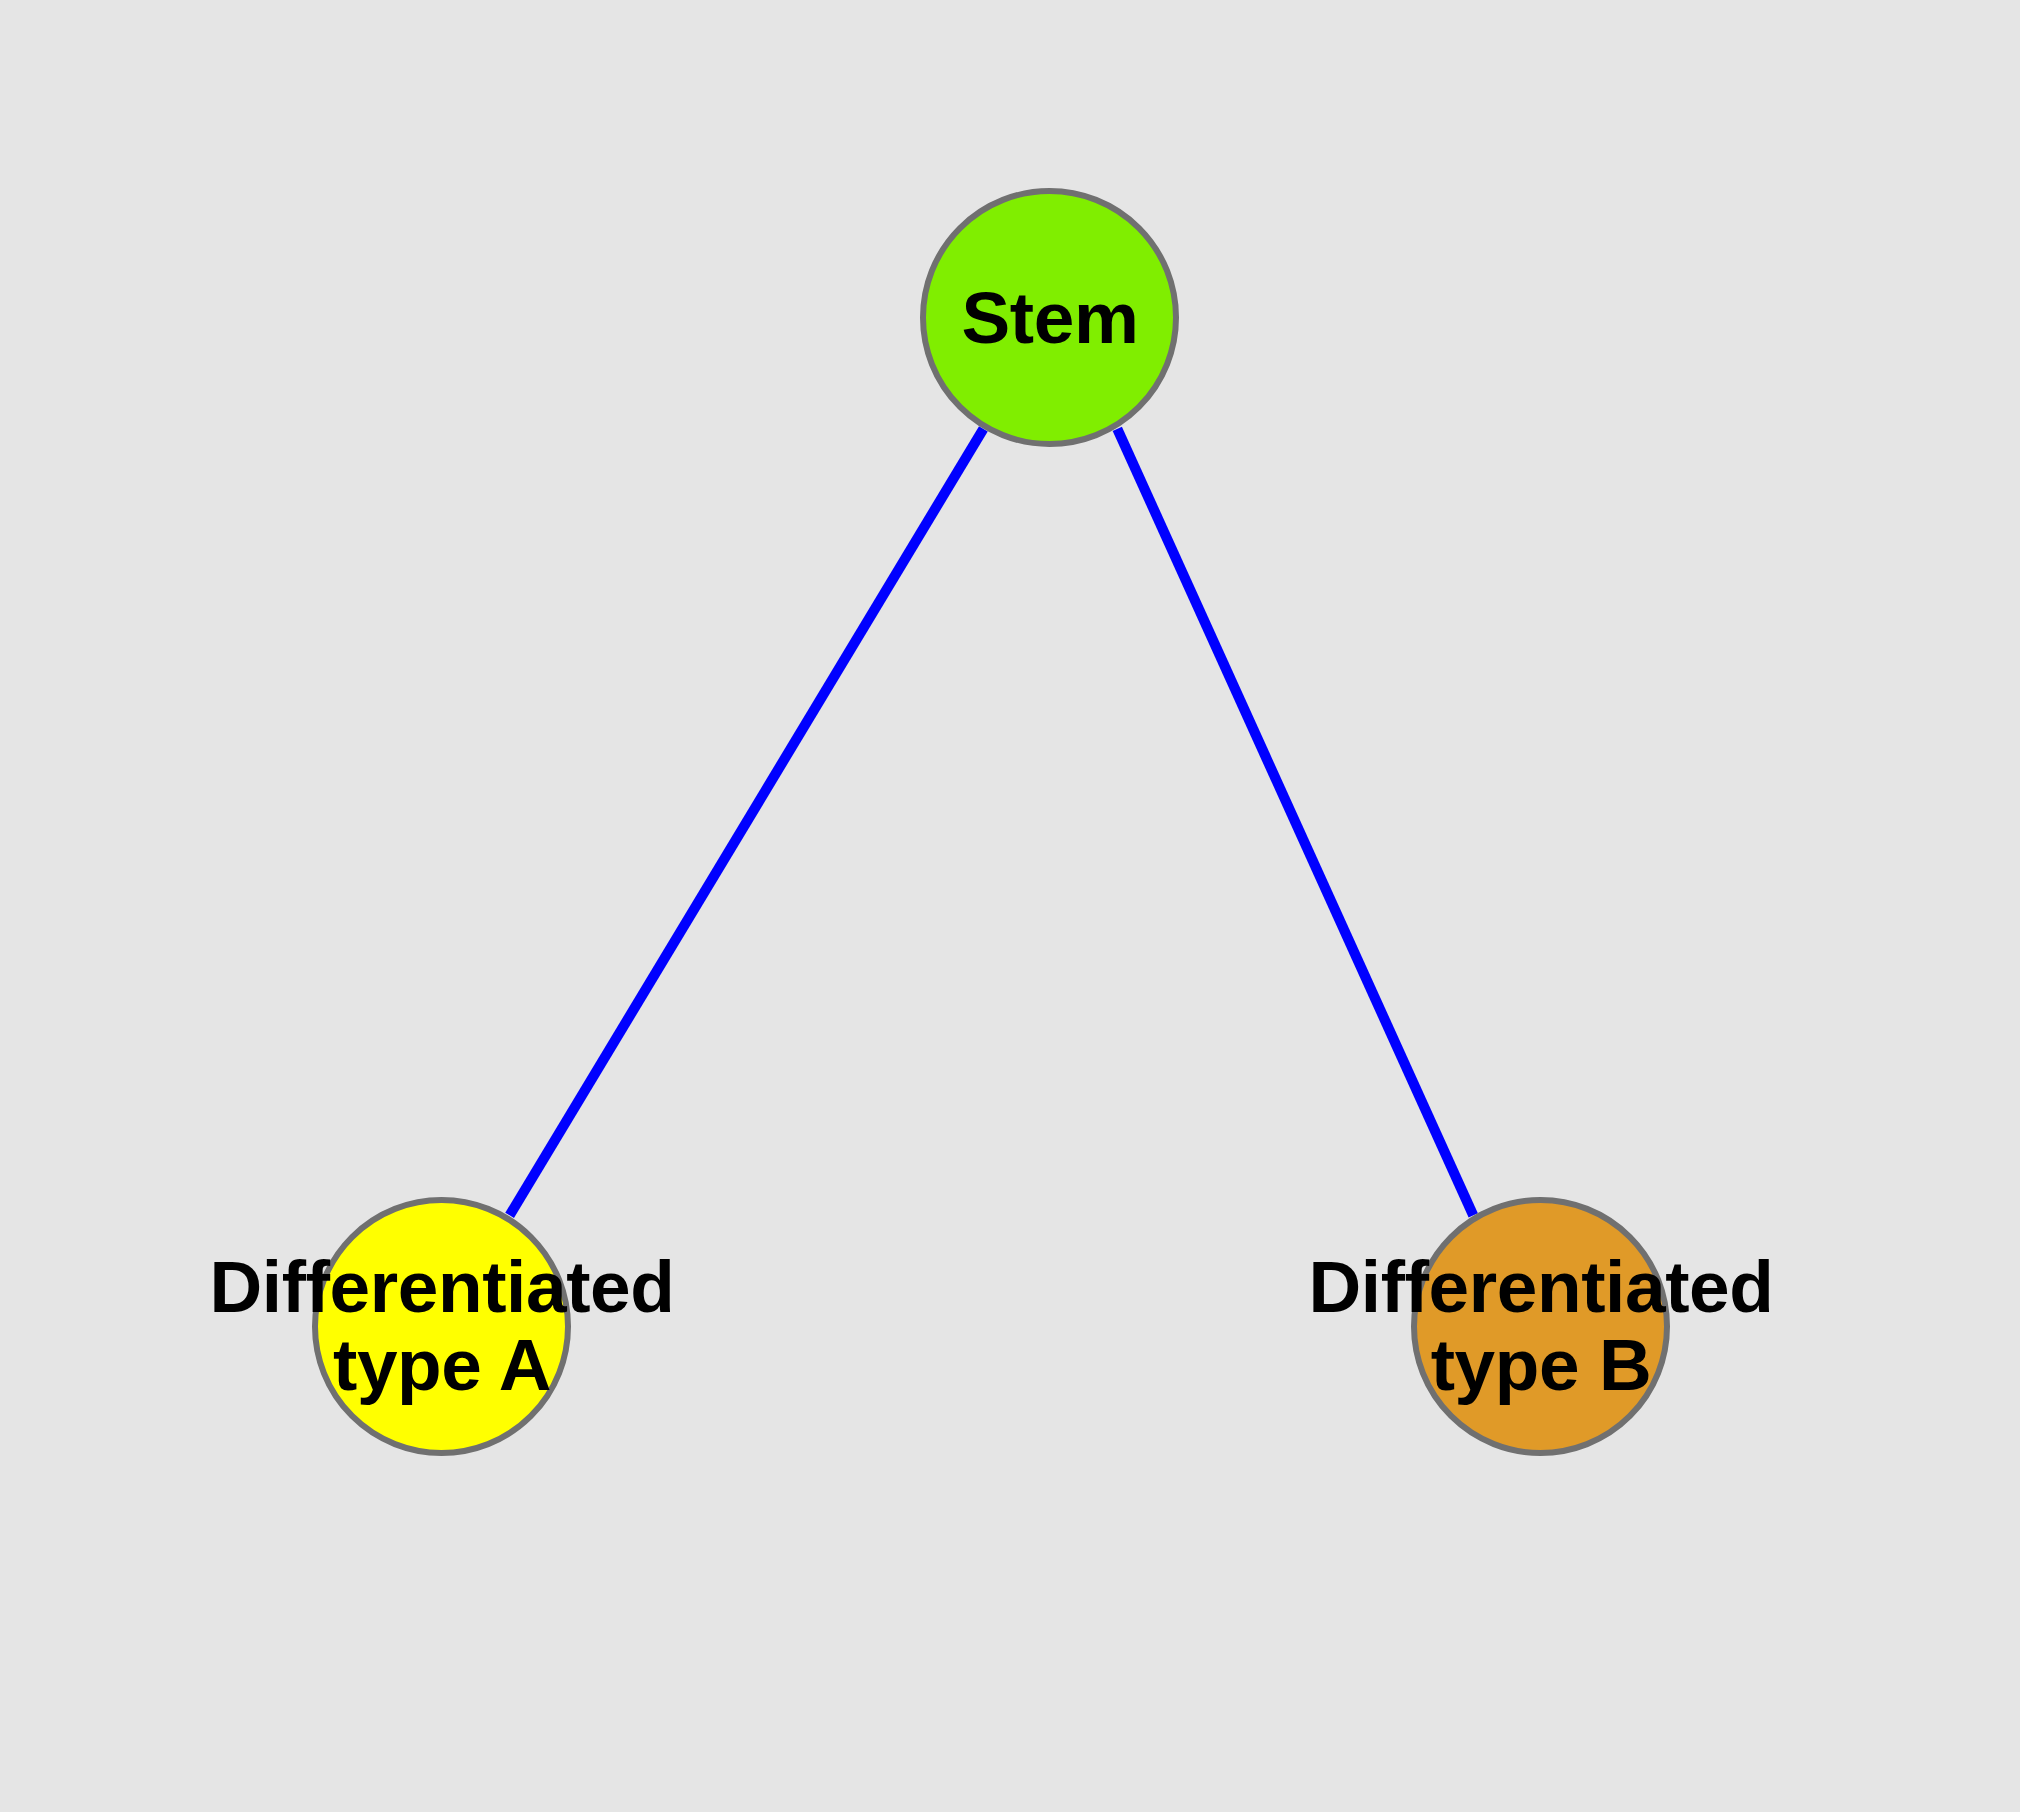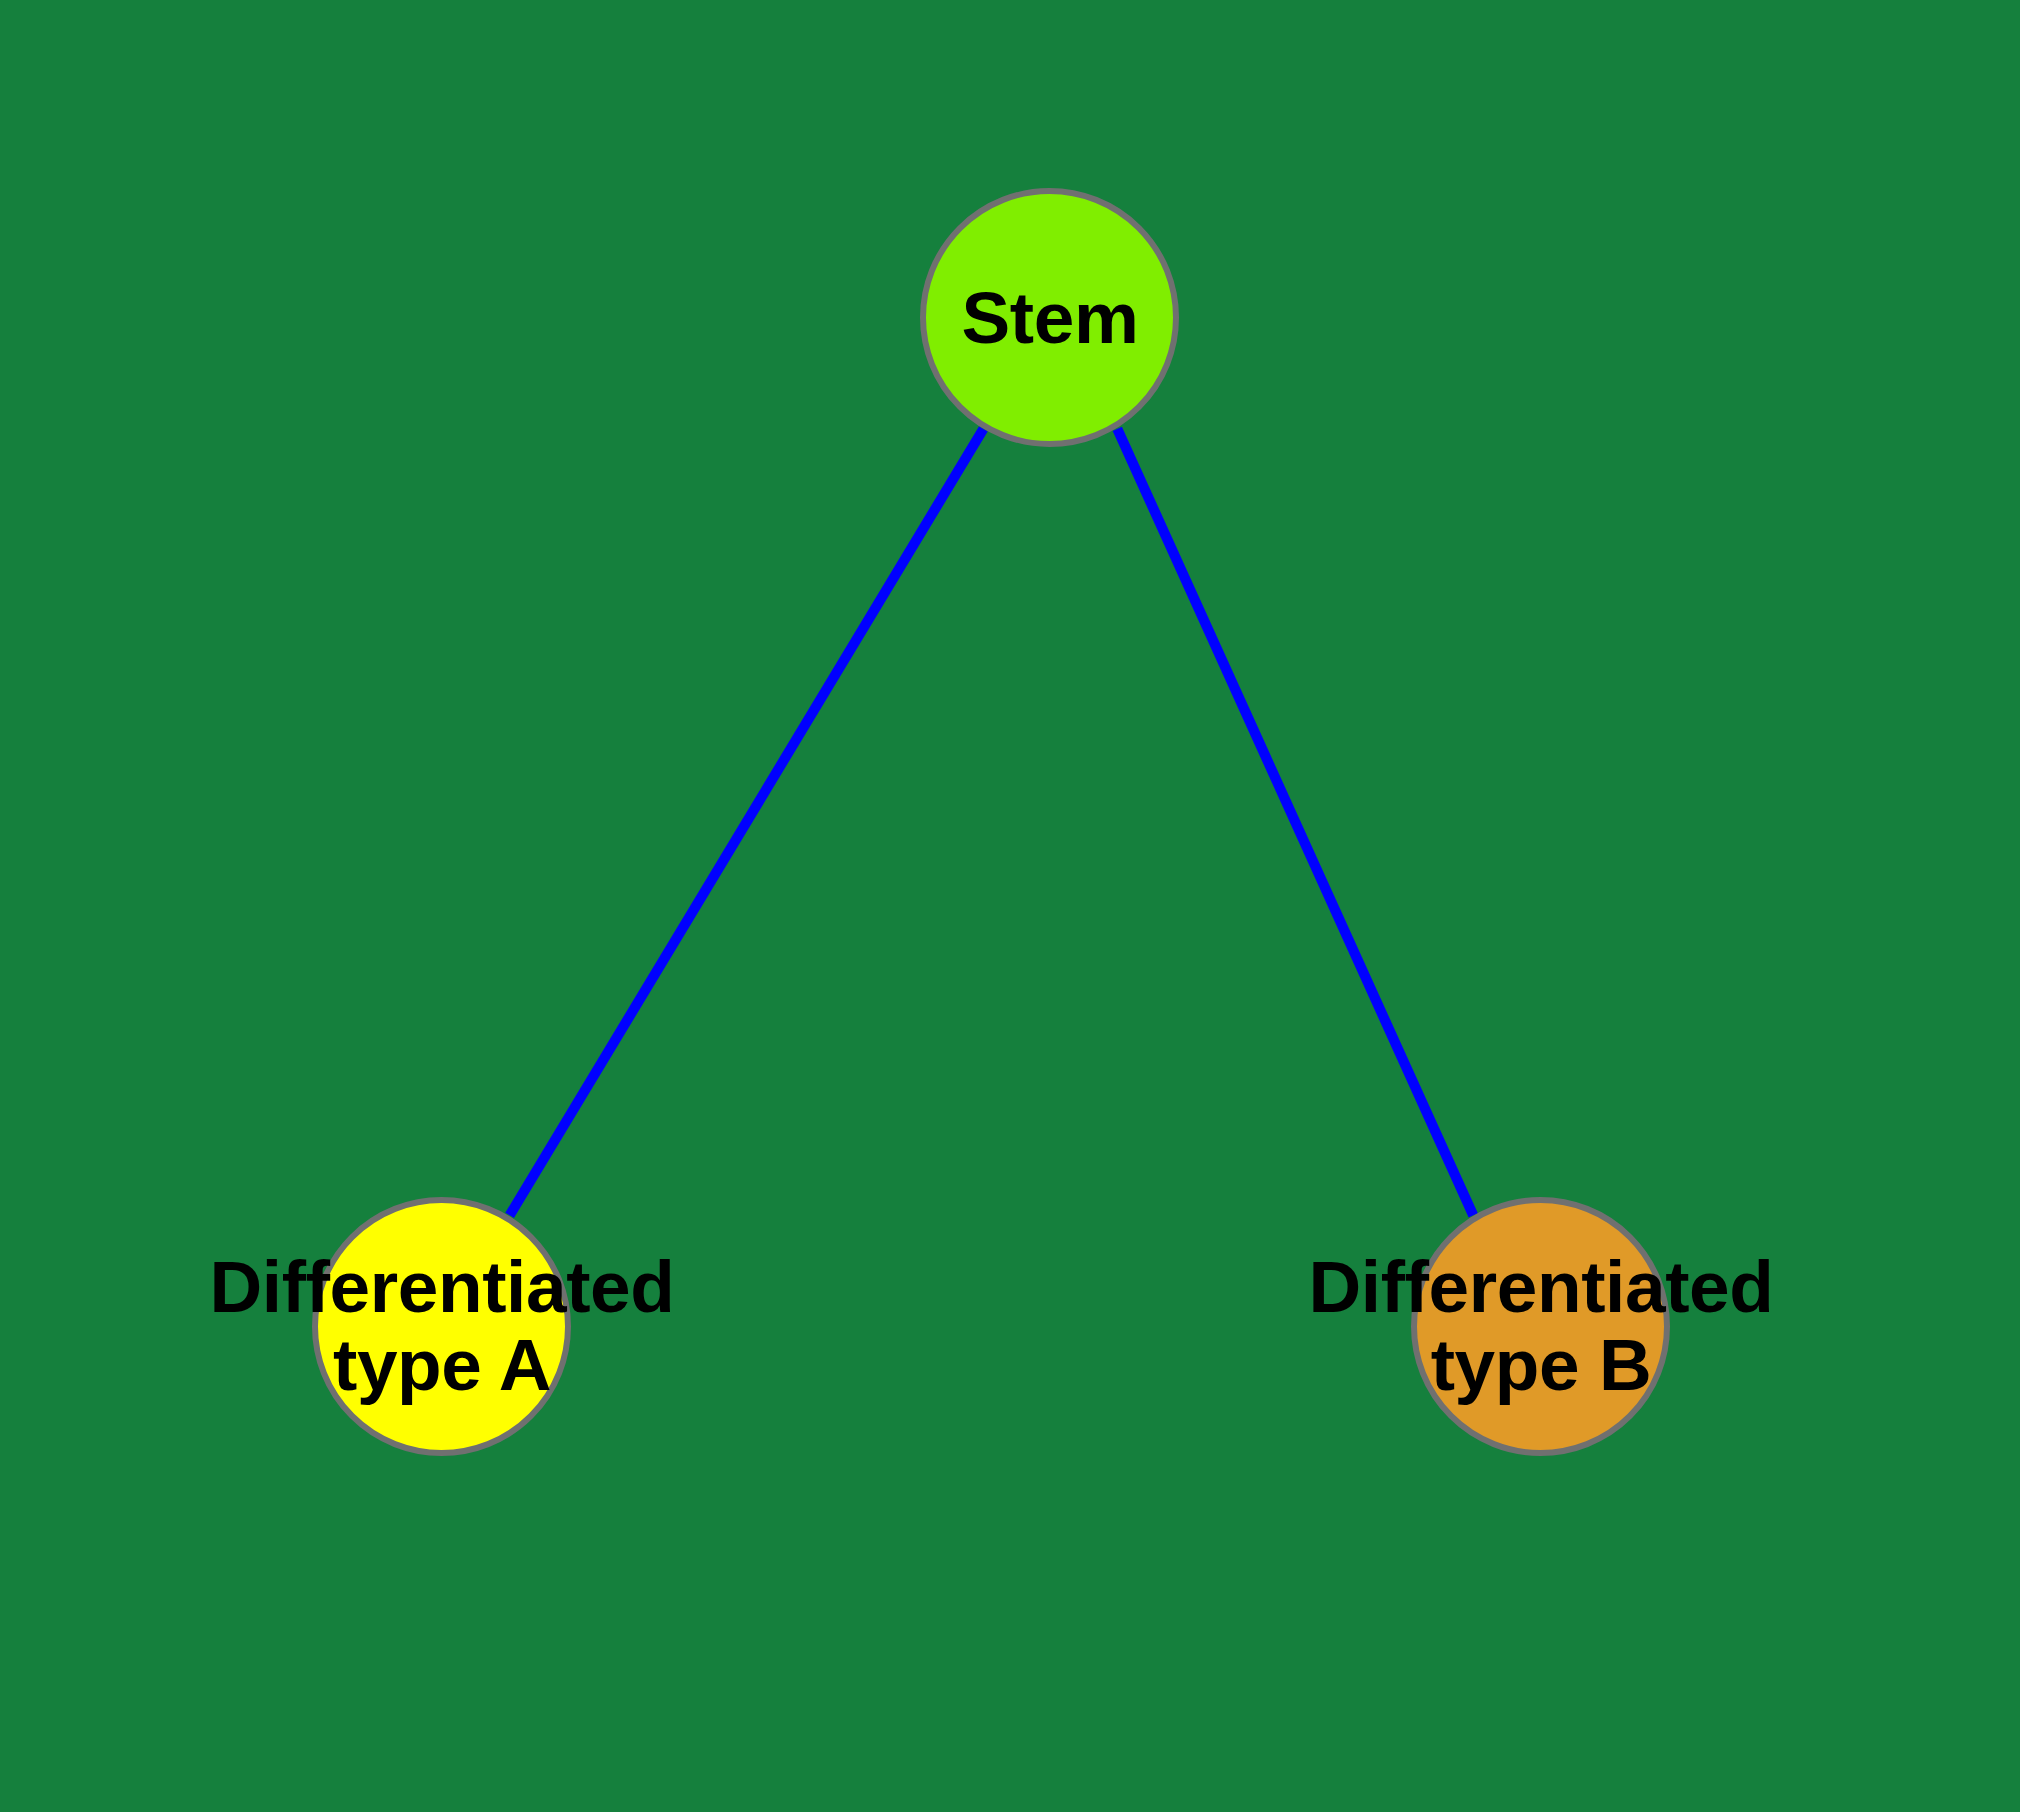--- a/index.html
+++ b/index.html
@@ -42,21 +42,21 @@
     text-align: center;
     white-space: pre;
     letter-spacing: -0.4px;
     pointer-events: none;
     transform: translate(-50%, -50%);
   }
 </style>
 </head>
 <body>
 
-<div id="canvas" style="background: #15803d;">
+<div id="canvas" style="background: #e5e5e5;">
 
   <svg id="edge-layer" viewBox="0 0 2384 2138" width="2021" height="1812" xmlns="http://www.w3.org/2000/svg">
     <line x1="1160" y1="506" x2="601" y2="1434" stroke="#0000ff" stroke-width="12" stroke-linecap="butt"></line>
     <line x1="1318" y1="506" x2="1738" y2="1434" stroke="#0000ff" stroke-width="12" stroke-linecap="butt"></line>
   </svg>
 
   <div class="node" style="left: 920px; top: 188px; width: 259px; height: 259px; background: rgb(128, 238, 0); border-color: rgb(112, 112, 112); border-width: 6px;"></div>
   <div class="node" style="left: 312px; top: 1197px; width: 259px; height: 259px; background: rgb(255, 255, 0); border-color: rgb(112, 112, 112); border-width: 6px;"></div>
   <div class="node" style="left: 1411px; top: 1197px; width: 259px; height: 259px; background: rgb(224, 154, 40); border-color: rgb(112, 112, 112); border-width: 6px;"></div>
 

